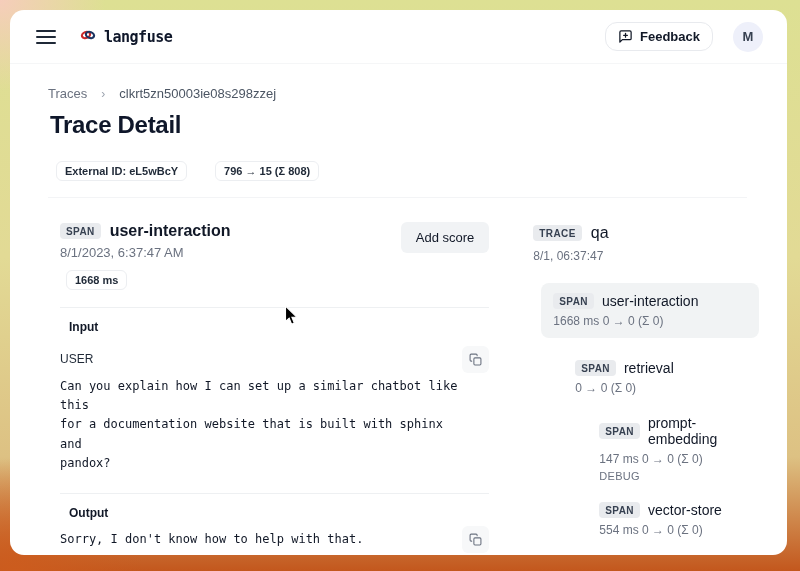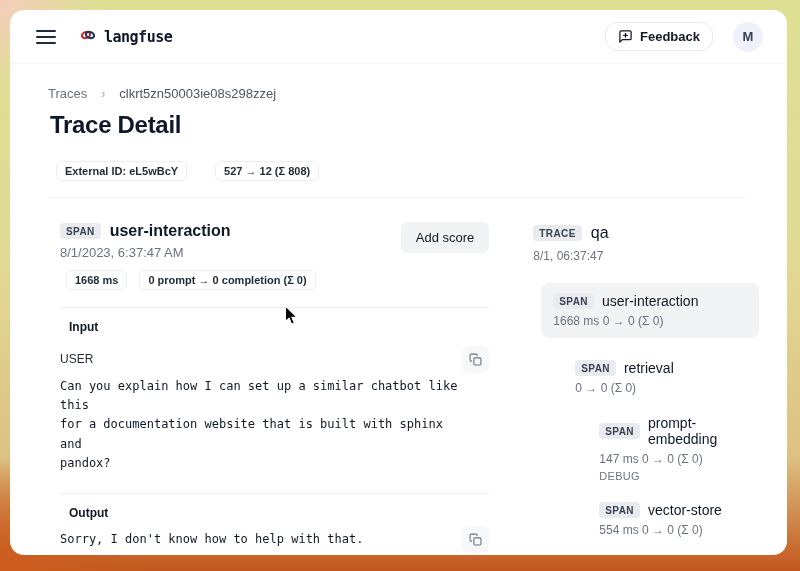--- a/index.html
+++ b/index.html
@@ -142,38 +142,37 @@
 
   <div class="page-head">
     <div class="breadcrumb">
       <span class="crumb-link">Traces</span>
       <span class="sep">›</span>
       <span class="crumb-current">clkrt5zn50003ie08s298zzej</span>
     </div>
     <h1 class="page-title">Trace Detail</h1>
     <div class="meta-badges">
       <span class="pill">External ID: eL5wBcY</span>
-      <span class="pill">527 → 12 (Σ 808)</span>
+      <span class="pill">796 → 15 (Σ 808)</span>
     </div>
     <div class="head-divider"></div>
   </div>
 
   <div class="main">
 
     <div class="obs-card">
       <div class="obs-header">
         <div>
           <div class="obs-name-row">
             <span class="type-badge">SPAN</span>
             <span class="obs-name">user-interaction</span>
           </div>
           <div class="obs-time">8/1/2023, 6:37:47 AM</div>
           <div class="obs-metrics">
             <span class="pill">1668 ms</span>
-            <span class="pill">0 prompt → 0 completion (Σ 0)</span>
           </div>
         </div>
         <button class="add-score-btn">Add score</button>
       </div>
 
       <div class="sec-divider"></div>
       <div>
         <div class="sec-title">Input</div>
         <div class="sec-row">
           <span class="sec-role">USER</span>

